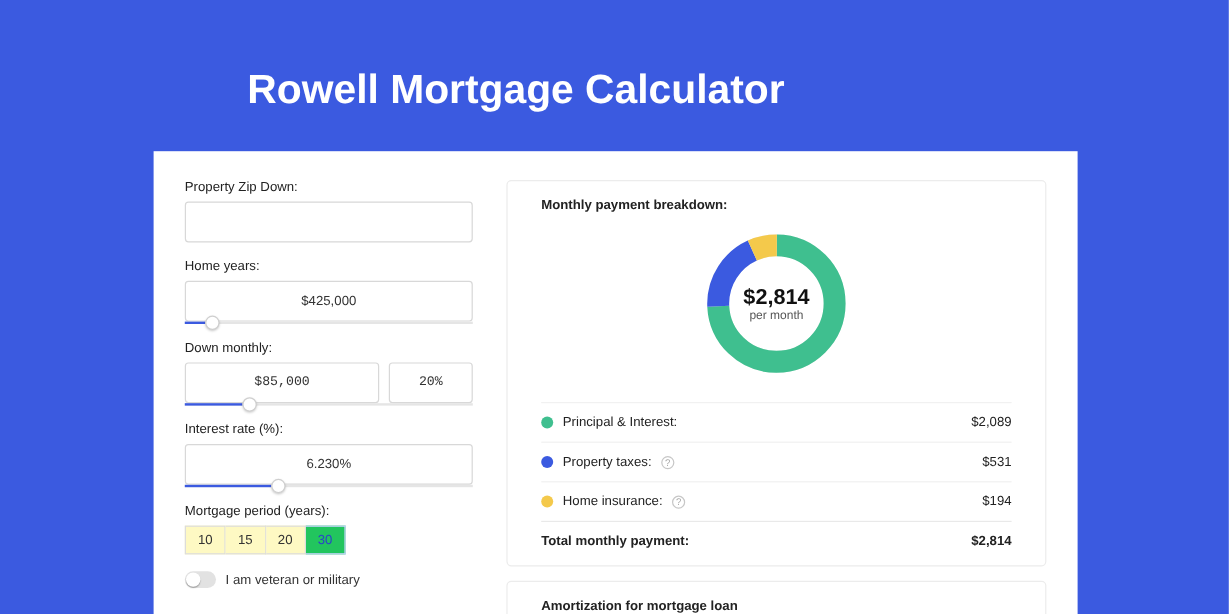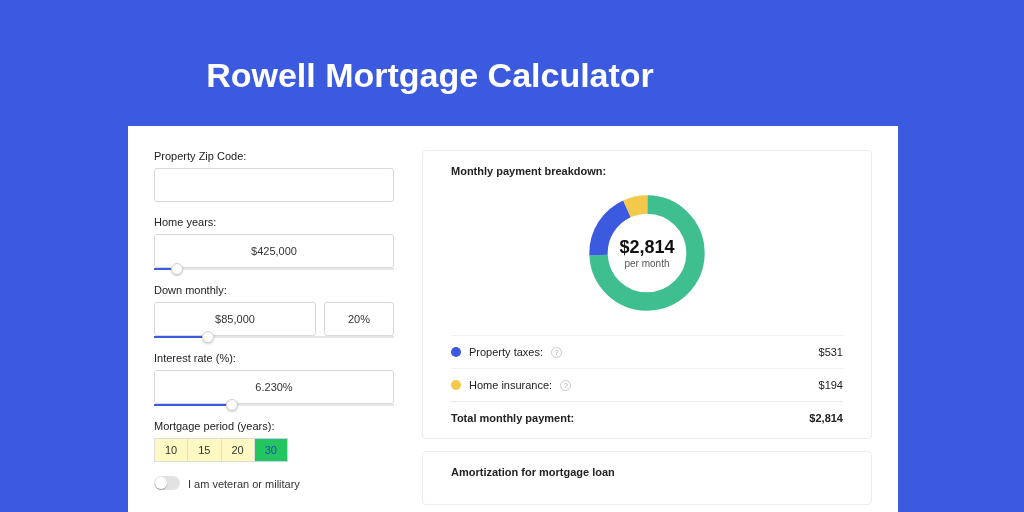--- a/index.html
+++ b/index.html
@@ -64,21 +64,21 @@
   .slider-thumb {
     position:absolute;
     top:-5px;
     width:12px; height:12px;
     background:#fff;
     border:1px solid #cfcfcf;
     border-radius:50%;
     box-shadow: 0 1px 2px rgba(0,0,0,.2);
   }
   .row { display:flex; gap:8px; }
-  .row .input { flex:1; }
+  .row .input { flex:1;font-family:Liberation Mono, monospace; }
   .row .pct { width:70px; flex:none; }
   .periods { display:flex; gap:0; margin-top:6px; }
   .period-btn {
     border:1px solid #dcdcdc;
     padding: 5px 10px;
     font-size:11px;
     background:#fef9c3;
     color:#333;
     cursor:pointer;
   }
@@ -142,21 +142,21 @@
 <body>
 
 <div class="stage">
   <h1 class="page-title">Rowell Mortgage Calculator</h1>
 
   <div class="card">
 
     <div class="left">
 
       <div class="field">
-        <label class="label">Property Zip Code:</label>
+        <label class="label">Property Zip Down:</label>
         <input class="input" value="" style="">
       </div>
 
       <div class="field">
         <label class="label">Home years:</label>
         <input class="input" value="$425,000" style="">
         <div class="slider-track">
           <div class="slider-fill" style="width:7%"></div>
           <div class="slider-thumb" style="left:7%"></div>
         </div>
@@ -215,20 +215,26 @@
 
             <circle cx="21" cy="21" r="15.9155" fill="none" stroke="#f4c94b" stroke-width="6" stroke-dasharray="6.9 93.1" stroke-dashoffset="-68.1"></circle>
           </svg>
           <div class="donut-center">
             <div class="big">$2,814</div>
             <div class="sub">per month</div>
           </div>
         </div>
 
         <div class="legend-row">
+          <span class="dot green"></span>
+          <span class="legend-label">Principal &amp; Interest:</span>
+          <span class="spacer"></span>
+          <span class="amount">$2,089</span>
+        </div>
+        <div class="legend-row">
           <span class="dot blue"></span>
           <span class="legend-label">Property taxes:</span>
           <span class="info-icon">?</span>
           <span class="spacer"></span>
           <span class="amount">$531</span>
         </div>
         <div class="legend-row">
           <span class="dot yellow"></span>
           <span class="legend-label">Home insurance:</span>
           <span class="info-icon">?</span>

